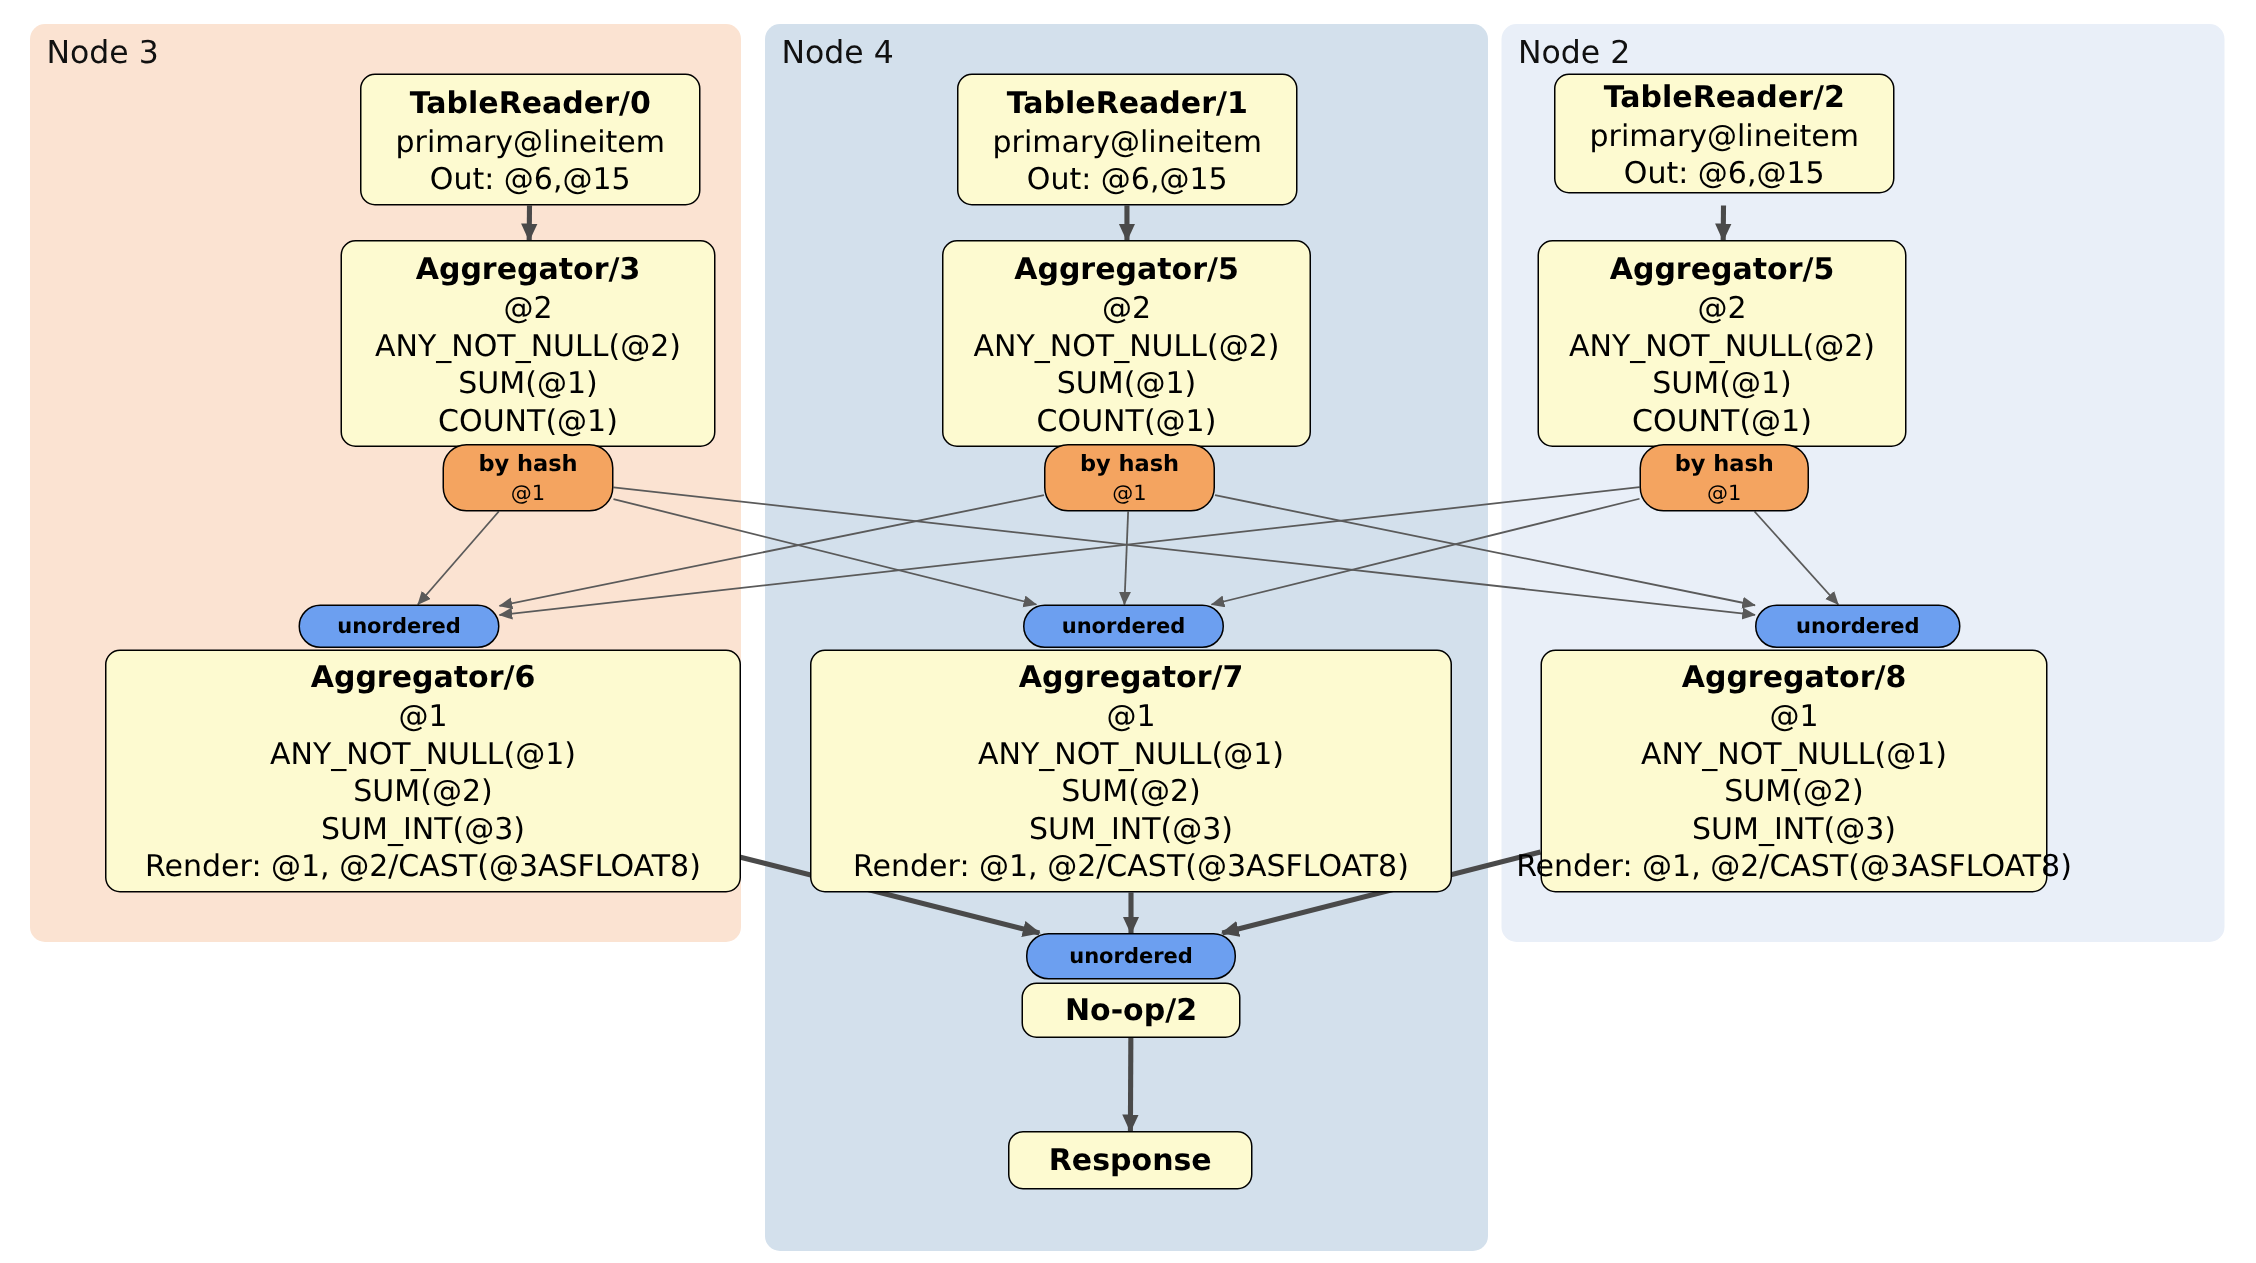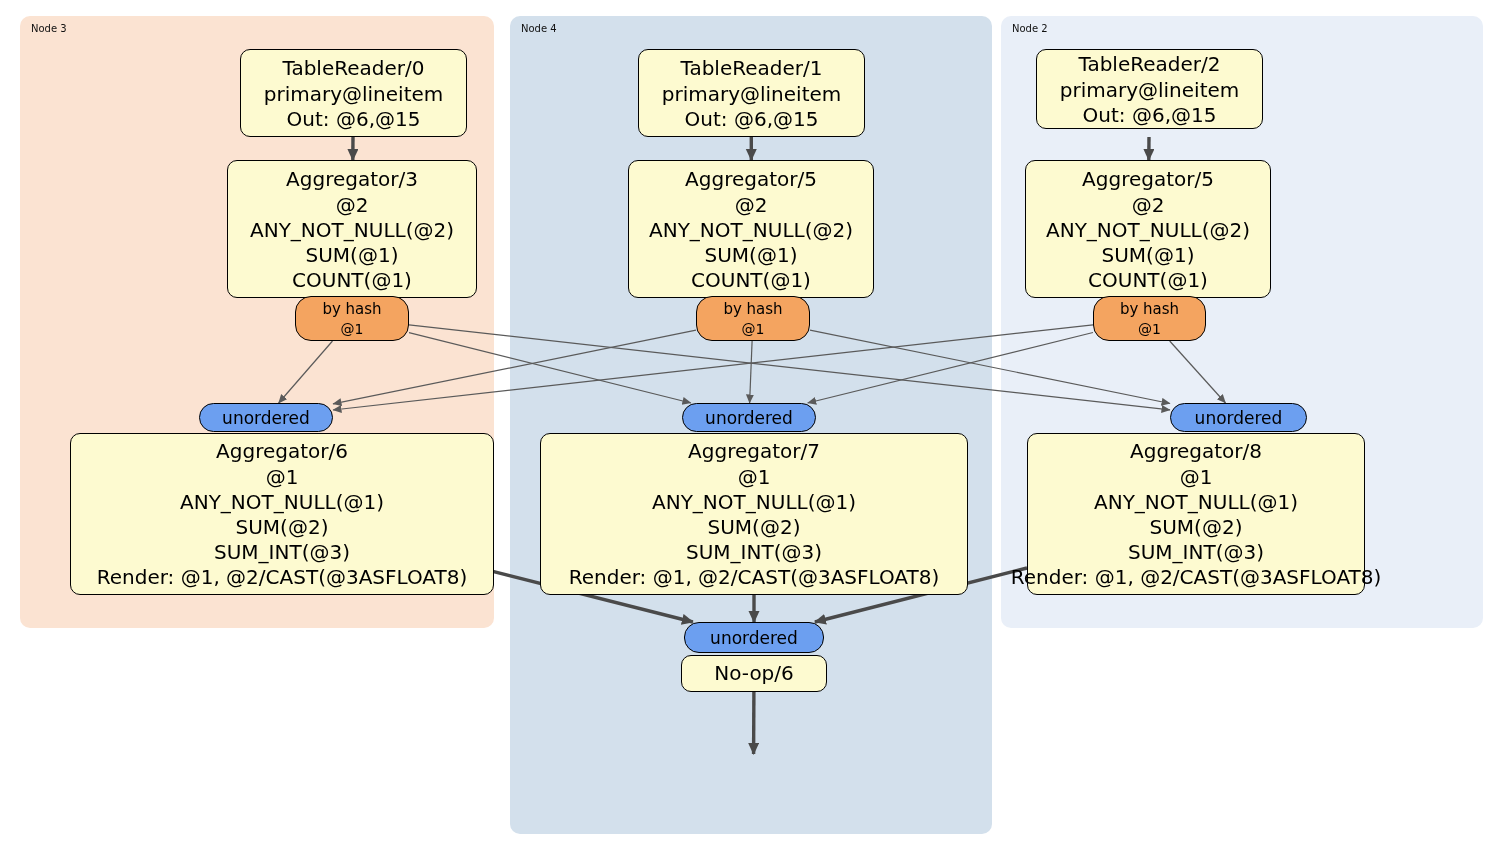--- a/index.html
+++ b/index.html
@@ -3,56 +3,56 @@
 <meta charset="utf-8">
 <style>
   html,body { margin:0; padding:0; background:#ffffff; }
   .canvas {
     position:relative; width:1504px; height:842px; overflow:hidden;
     background:var(--canvas-bg,#ffffff);
     font-family:"DejaVu Sans","Liberation Sans",sans-serif;
     color:var(--text,#000);
   }
   .panel { position:absolute; border-radius:10px; z-index:0; }
-  .panel-label { position:absolute; top:7px; left:11px; font-size:10px; color:var(--panel-label,#111); }
+  .panel-label { position:absolute; top:7px; left:11px; font-size:21px; color:var(--panel-label,#111); }
   #panel-node3 { left:20px;  top:16px; width:474px; height:612px; background:var(--panel-node3-bg); }
   #panel-node1 { left:510px; top:16px; width:482px; height:818px; background:var(--panel-node1-bg); }
   #panel-node2 { left:1001px;top:16px; width:482px; height:612px; background:var(--panel-node2-bg); }
 
   #edges { position:absolute; left:0; top:0; z-index:1; }
   .edge-thin  { stroke:var(--edge-thin,#5a5a5a);  stroke-width:1.2; }
   .edge-thick { stroke:var(--edge-thick,#4a4a4a); stroke-width:3.4; }
 
   .node {
     position:absolute; z-index:2; box-sizing:border-box;
     display:flex; flex-direction:column; align-items:center; justify-content:center;
     text-align:center;
   }
   .box {
     background:var(--box-fill,#fdfad0);
     border:1.5px solid var(--box-border,#000);
     border-radius:10px;
   }
-  .title { font-weight:normal; font-size:20px; line-height:27px; white-space:nowrap; }
+  .title { font-weight:bold; font-size:20px; line-height:27px; white-space:nowrap; }
   .line  { font-size:20px; line-height:25px; white-space:nowrap; }
 
   .router {
     background:var(--router-fill,#f4a460);
     border:1.5px solid var(--box-border,#000);
     border-radius:16px;
   }
   .router .title { font-size:15px; line-height:21px; }
   .router .line  { font-size:14px; line-height:18px; }
 
   .stream {
     background:var(--stream-fill,#6c9ff0);
     border:1.5px solid var(--box-border,#000);
     border-radius:15px;
   }
-  .stream .title { font-size:17px; line-height:20px; }
+  .stream .title { font-size:14px; line-height:20px; }
 </style>
 </head>
 <body>
 
 <div class="canvas" id="canvas">
 
   <div class="panel" id="panel-node3">
     <div class="panel-label">Node 3</div>
   </div>
   <div class="panel" id="panel-node1">
@@ -170,16 +170,19 @@
     <div class="line">ANY_NOT_NULL(@1)</div>
     <div class="line">SUM(@2)</div>
     <div class="line">SUM_INT(@3)</div>
     <div class="line">Render: @1, @2/CAST(@3ASFLOAT8)</div>
   </div>
 
   <div class="node stream" style="left:684px;top:622px;width:140px;height:31px">
     <div class="title">unordered</div>
   </div>
   <div class="node box" style="left:681px;top:655px;width:146px;height:37px">
-    <div class="title">No-op/6</div>
+    <div class="title">No-op/2</div>
+  </div>
+  <div class="node box" style="left:672px;top:754px;width:163px;height:39px">
+    <div class="title">Response</div>
   </div>
 
 </div>
 
 </body></html>

